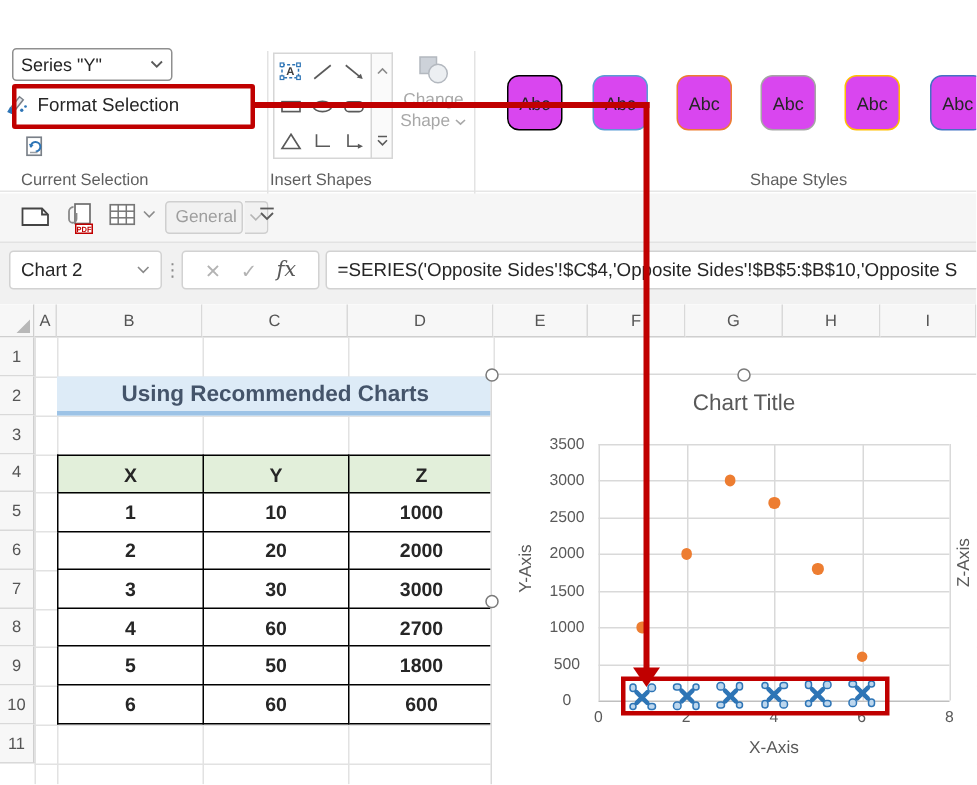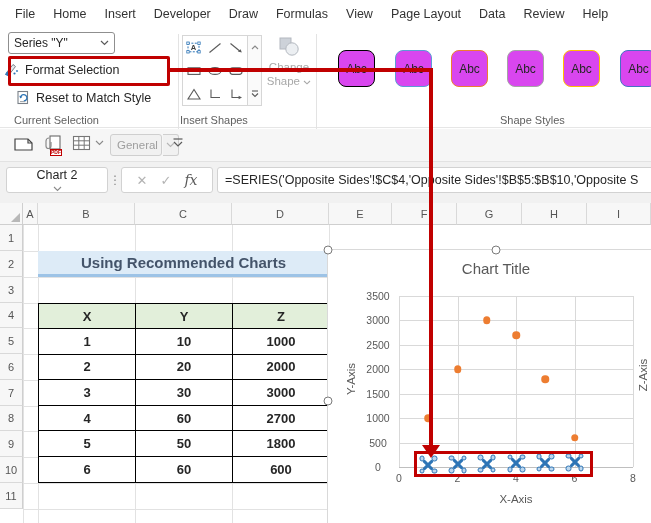--- a/index.html
+++ b/index.html
@@ -38,21 +38,21 @@
   .qat { position:absolute; left:0; top:129px; width:651px; height:33px; background:#f6f6f6;
     border-bottom:1px solid #e2e2e2; }
   .qat-ic { position:absolute; top:5px; display:flex; align-items:center; }
   .gen-combo { position:absolute; left:110px; top:5px; width:52px; height:22px; border:1px solid #cfcfcf;
     border-radius:3px; background:#f1f1f1; color:#9e9e9e; font-size:11.5px; display:flex; align-items:center; padding-left:6px; }
   .gen-chev { position:absolute; left:163px; top:5px; width:16px; height:22px; border:1px solid #cfcfcf; border-left:none;
     border-radius:0 3px 3px 0; background:#f1f1f1; display:flex; align-items:center; justify-content:center; }
   
   .fbar { position:absolute; left:0; top:162px; width:651px; height:41px; background:#f1f1f1; }
   .namebox { position:absolute; left:6px; top:5px; width:102px; height:26px; background:#fff;
-    border:1px solid #d2d2d2; border-radius:3px; display:flex; align-items:center; padding:0 7px; font-size:12.5px;flex-direction:column; }
+    border:1px solid #d2d2d2; border-radius:3px; display:flex; align-items:center; padding:0 7px; font-size:12.5px; }
   .namebox .cv { flex:1; }
   .fdots { position:absolute; left:110px; top:5px; width:10px; height:26px; color:#8a8a8a; font-size:12px;
     display:flex; align-items:center; justify-content:center; }
   .fxbox { position:absolute; left:121px; top:5px; width:92px; height:26px; background:#fff;
     border:1px solid #d2d2d2; border-radius:3px; display:flex; align-items:center; justify-content:space-around; padding:0 8px; }
   .fxbox .x { color:#b3b3b3; font-size:13px; }
   .fxbox .ck { color:#b3b3b3; font-size:13px; }
   .fxbox .fx { color:#595959; font-size:14px; font-style:italic; font-family:"DejaVu Serif", serif; }
   .fmlbox { position:absolute; left:217px; top:5px; width:440px; height:26px; background:#fff;
     border:1px solid #d2d2d2; border-radius:3px; display:flex; align-items:center; padding:0 7px;
@@ -105,33 +105,20 @@
   .red-arrow { position:absolute; left:422px; top:445px; width:0; height:0; z-index:50;
     border-left:9px solid transparent; border-right:9px solid transparent; border-top:13px solid #C00000; }
   .red-box2 { position:absolute; left:414px; top:451px; width:179px; height:26px; border:3.5px solid #C00000; z-index:50; }
   svg { display:block; }
 </style>
 </head>
 <body>
 
 <div class="screen">
 
-  <div class="tabs-bar">
-    <span class="rtab">File</span>
-    <span class="rtab">Home</span>
-    <span class="rtab">Insert</span>
-    <span class="rtab">Developer</span>
-    <span class="rtab">Draw</span>
-    <span class="rtab">Formulas</span>
-    <span class="rtab">View</span>
-    <span class="rtab">Page Layout</span>
-    <span class="rtab">Data</span>
-    <span class="rtab">Review</span>
-    <span class="rtab">Help</span>
-  </div>
 
   <div class="ribbon">
 
     <div class="combo">
       <span class="cv">Series "Y"</span>
       <svg width="9" height="6" viewBox="0 0 9 6">
           <polyline points="1,1 4.5,4.5 8,1" fill="none" stroke="#5a5a5a" stroke-width="1.2"></polyline>
         </svg>
     </div>
     <div class="rib-btn" style="left:2px; top:33px;">
@@ -143,21 +130,20 @@
       </svg>
       <span>Format Selection</span>
     </div>
     <div class="rib-btn" style="left:13px; top:61px;">
       <svg class="icon16" viewBox="0 0 17 17">
         <rect x="5" y="2.5" width="9.5" height="12" fill="#fff" stroke="#7a8088" stroke-width="1.1"></rect>
         <path d="M7.5,9 A3.2,3.2 0 1 1 10.8,12" fill="none" stroke="#2E75B6" stroke-width="1.3"></path>
         <path d="M6.2,6.8 L7.6,9.6 L9.4,7.6 Z" fill="#2E75B6"></path>
         <line x1="7" y1="12.6" x2="12" y2="12.6" stroke="#9aa0a6" stroke-width="1"></line>
       </svg>
-      <span>Reset to Match Style</span>
     </div>
     <div class="grp-label" style="left:14px; width:150px;">Current Selection</div>
     <div class="grp-sep" style="left:178px;"></div>
 
     <div class="gallery">
       <div class="gcell">
           <svg width="17" height="15" viewBox="0 0 17 15">
             <rect x="3" y="3.2" width="11" height="8.6" fill="none" stroke="#2E75B6" stroke-width="1" stroke-dasharray="2 1.4"></rect>
             <rect x="1.8" y="2" width="2.4" height="2.4" fill="#fff" stroke="#2E75B6" stroke-width=".8"></rect>
             <rect x="12.8" y="2" width="2.4" height="2.4" fill="#fff" stroke="#2E75B6" stroke-width=".8"></rect>

